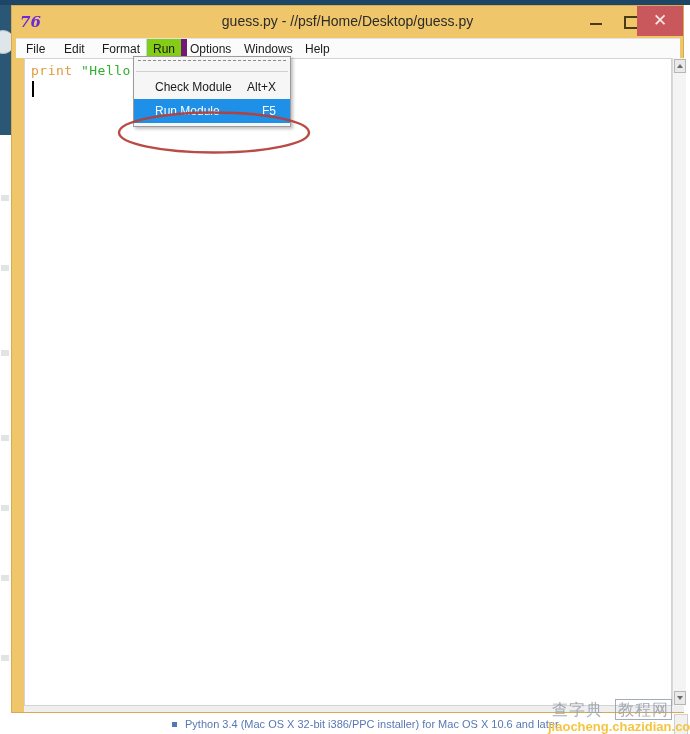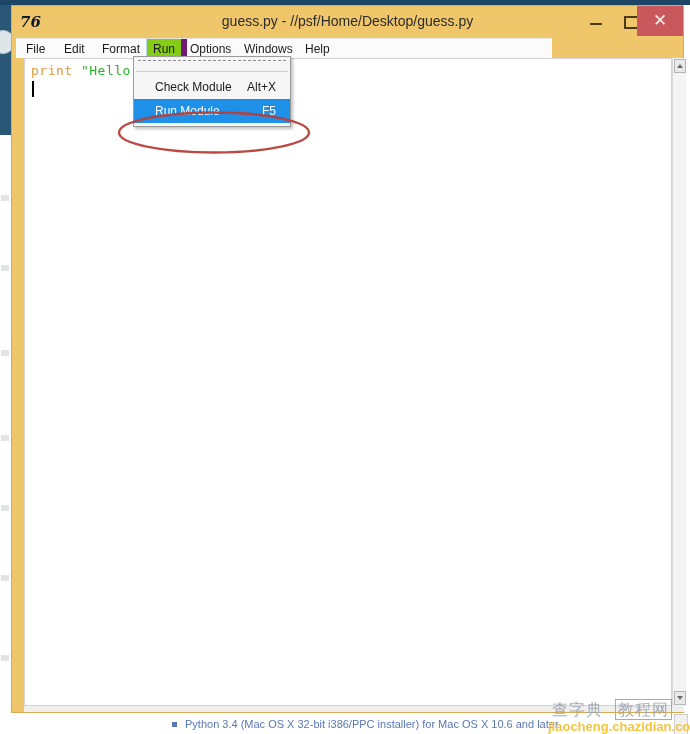--- a/index.html
+++ b/index.html
@@ -126,21 +126,21 @@
   
   #title-bar {
     position: relative;
     height: 32px;
     background: #f0c66a;
   }
   #window-icon {
     position: absolute;
     left: 8px; top: 6px;
     width: 22px; height: 20px;
-    color: #0f172a;
+    color: #6d28d9;
     font-size: 15px;
     font-weight: bold;
     font-style: italic;
     font-family: "DejaVu Serif", serif;
     line-height: 20px;
   }
   #window-title {
     position: absolute;
     left: 0; right: 0; top: 7px;
     text-align: center;
@@ -182,21 +182,21 @@
     text-align: center;
     color: #f7e6e7;
     font-size: 17px;
     font-family: "Liberation Sans", sans-serif;
   }
 
   
   #menu-bar {
     position: absolute;
     left: 4px; top: 32px;
-    width: 536px; height: 20px;
+    width: 664px; height: 20px;
     background: #fbfbfb;
     border-top: 1px solid #e3e3e3;
     box-sizing: border-box;
   }
   .menu-item {
     position: absolute;
     top: 0;
     height: 20px;
     line-height: 20px;
     font-size: 12px;

